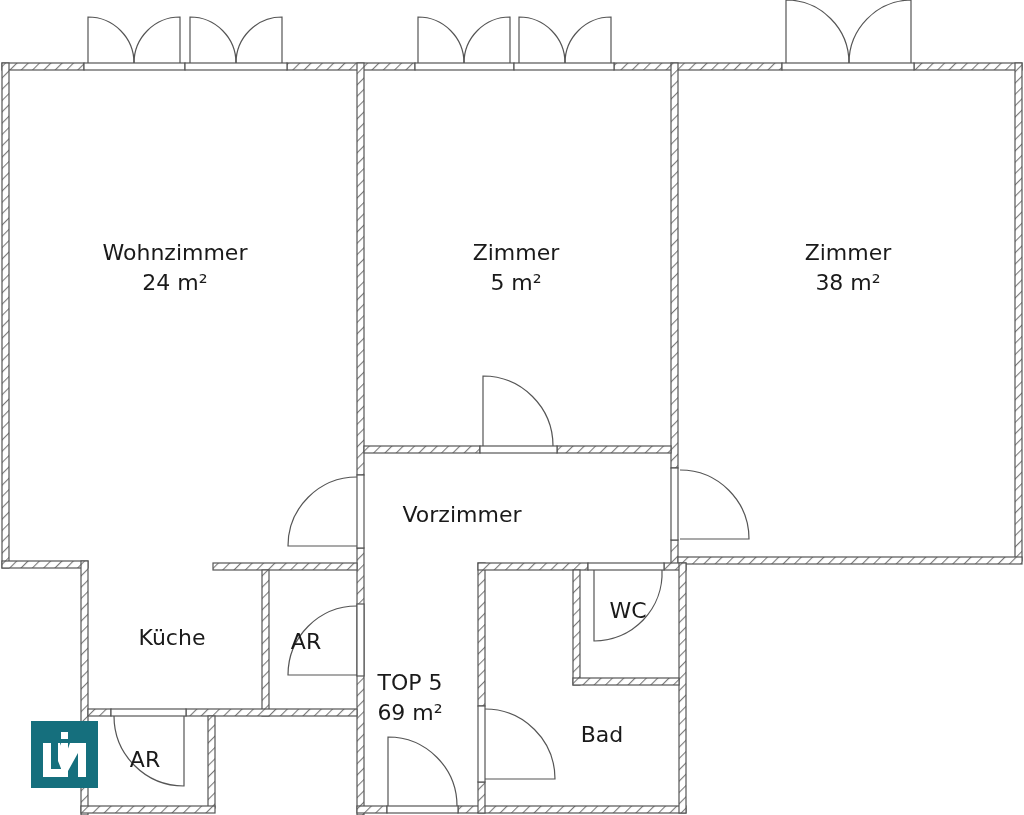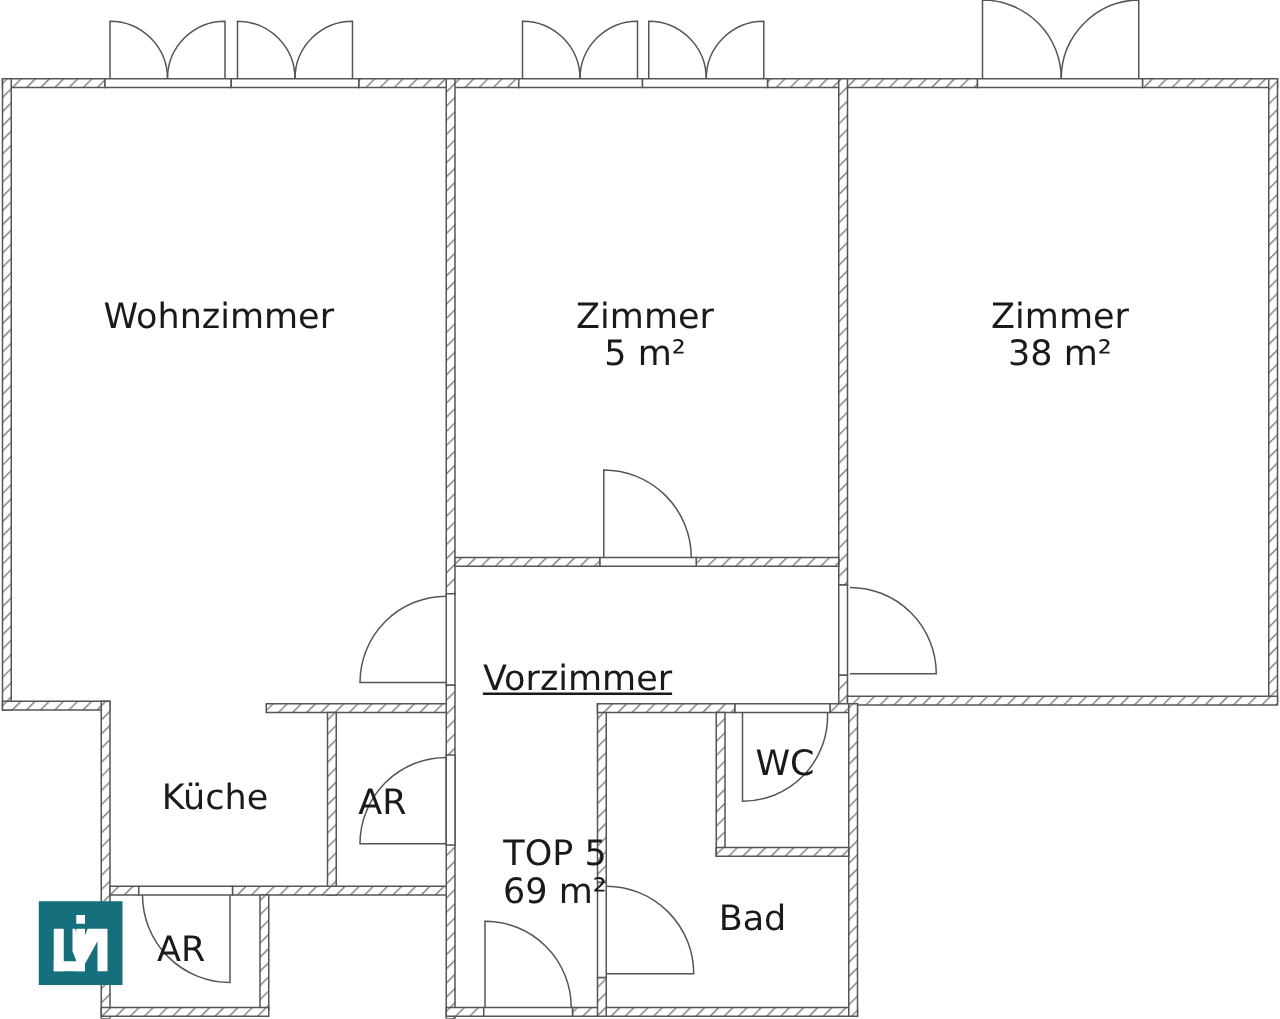--- a/index.html
+++ b/index.html
@@ -1,18 +1,18 @@
 <!DOCTYPE html>
 <html><head>
   <meta charset="utf-8">
   <style>
     html, body { margin: 0; padding: 0; background: #ffffff; }
     body { width: 1024px; height: 815px; overflow: hidden; position: relative; font-family: "DejaVu Sans", sans-serif; }
     #plan { position: absolute; left: 0; top: 0; width: 1024px; height: 815px; }
-    .room-label { position: absolute; text-align: center; color: #1a1a1a; font-size: 28px; line-height: 30px; white-space: nowrap; transform: translateX(-50%); }
+    .room-label { position: absolute; text-align: center; color: #1a1a1a; font-size: 22px; line-height: 30px; white-space: nowrap; transform: translateX(-50%); }
     .logo { position: absolute; left: 31px; top: 721px; width: 67px; height: 67px; background: #156f7d; }
     .logo svg { width: 67px; height: 67px; display: block; }
   </style>
 </head>
 <body>
 
 <svg id="plan" viewBox="0 0 1024 815" xmlns="http://www.w3.org/2000/svg">
   <defs>
     <pattern id="hatch" patternUnits="userSpaceOnUse" width="8" height="8" patternTransform="rotate(45)">
       <rect width="8" height="8" fill="#ffffff"></rect>
@@ -118,48 +118,49 @@
 
     <path d="M485 709 A70 70 0 0 1 555 779 H485"></path>
 
     <path d="M594 570 V641 A68 68 0 0 0 662 570"></path>
   </g>
 </svg>
 
 <div id="labels">
     <div class="room-label" style="left: 175px; top: 238px;">
       <div>Wohnzimmer</div>
+      <div>24 m²</div>
     </div>
     <div class="room-label" style="left: 516px; top: 238px;">
       <div>Zimmer</div>
       <div>5 m²</div>
     </div>
     <div class="room-label" style="left: 848px; top: 238px;">
       <div>Zimmer</div>
       <div>38 m²</div>
     </div>
-    <div class="room-label" style="left: 462px; top: 528px; text-decoration: underline;">
+    <div class="room-label" style="left: 462px; top: 500px;">
       <div>Vorzimmer</div>
     </div>
     <div class="room-label" style="left: 172px; top: 623px;">
       <div>Küche</div>
     </div>
     <div class="room-label" style="left: 306px; top: 627px;">
       <div>AR</div>
     </div>
     <div class="room-label" style="left: 628px; top: 596px;">
       <div>WC</div>
     </div>
     <div class="room-label" style="left: 578px; top: 720px; margin-left: 24px;">
       <div>Bad</div>
     </div>
     <div class="room-label" style="left: 145px; top: 745px;">
       <div>AR</div>
     </div>
-    <div class="room-label" style="left: 444px; top: 668px;">
+    <div class="room-label" style="left: 410px; top: 668px; text-align: right;">
       <div>TOP 5</div>
       <div>69 m²</div>
     </div>
   </div>
 
 <div class="logo">
   <svg viewBox="0 0 67 67">
     <rect x="12" y="22" width="8" height="34" fill="#ffffff"></rect>
     <rect x="12" y="48" width="24" height="8" fill="#ffffff"></rect>
     <rect x="30" y="11" width="7" height="7" fill="#ffffff"></rect>

